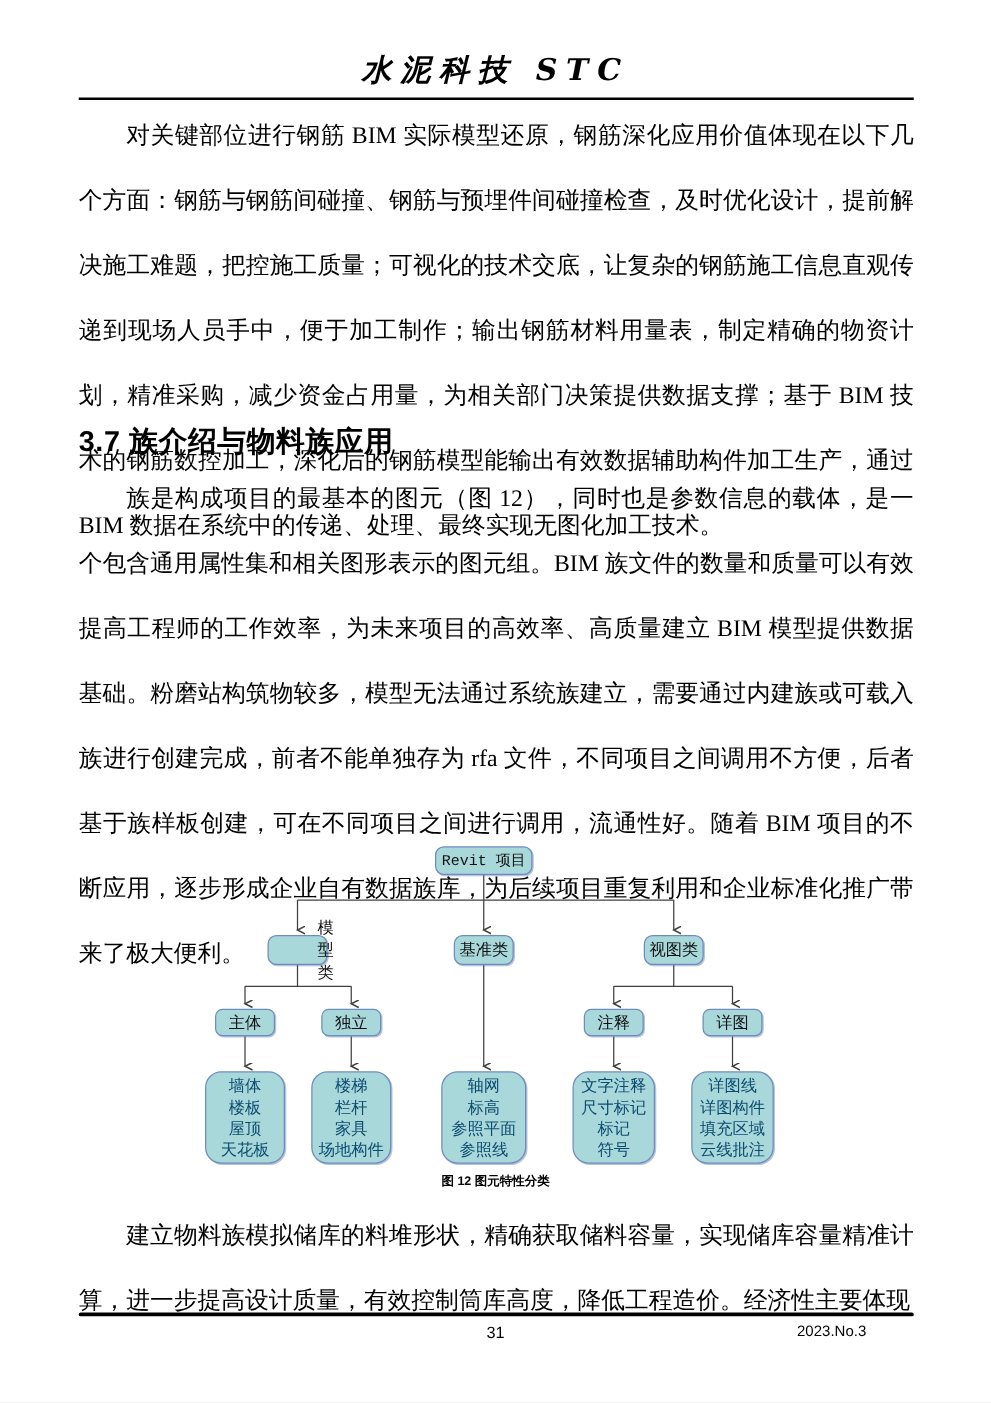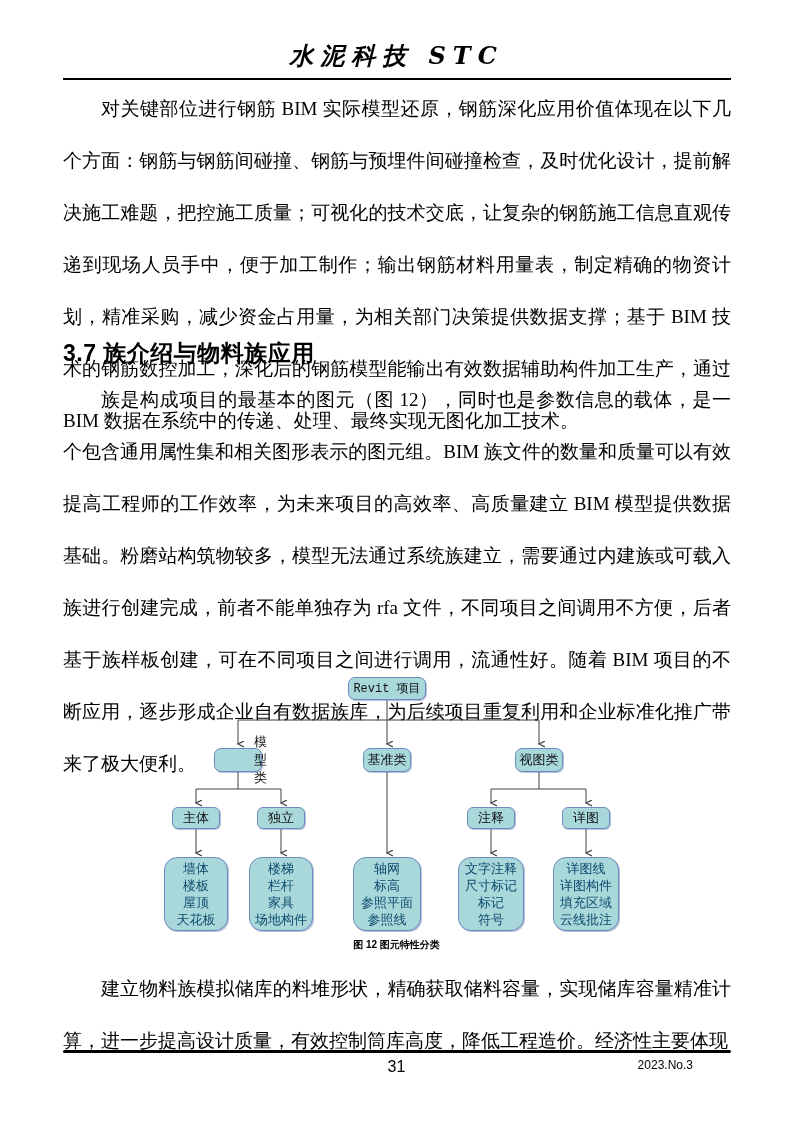--- a/index.html
+++ b/index.html
@@ -50,21 +50,21 @@
   .leaf3{left:341px;width:68px;} .leaf4{left:446px;width:66px;}
   .leaf5{left:541px;width:66px;}
   .figure-caption{
     position:absolute;left:0;top:938px;width:100%;text-align:center;
     font-family:"Liberation Sans","DejaVu Sans",sans-serif;font-size:10px;font-weight:bold;
   }
   .para3{top:963px;}
   .footer-rule{position:absolute;top:1050px;left:63px;width:668px;height:3px;background:#000;border-radius:2px;}
   .page-number{
     position:absolute;top:1058px;left:0;width:100%;text-align:center;
-    font-family:"Liberation Sans","DejaVu Sans",sans-serif;font-size:16px;
+    font-family:"Liberation Sans","DejaVu Sans",sans-serif;font-size:13px;
   }
   .issue-label{
     position:absolute;top:1058px;right:100px;
     font-family:"Liberation Sans","DejaVu Sans",sans-serif;font-size:12px;
   }
 </style>
 </head>
 <body>
 
 <div class="page">

